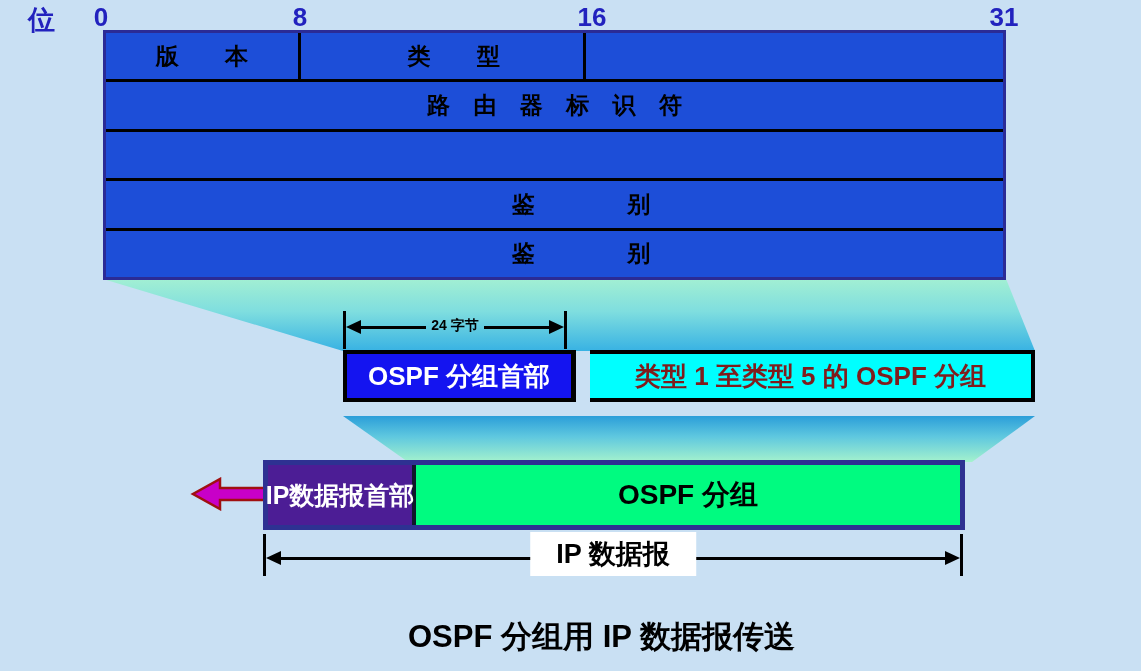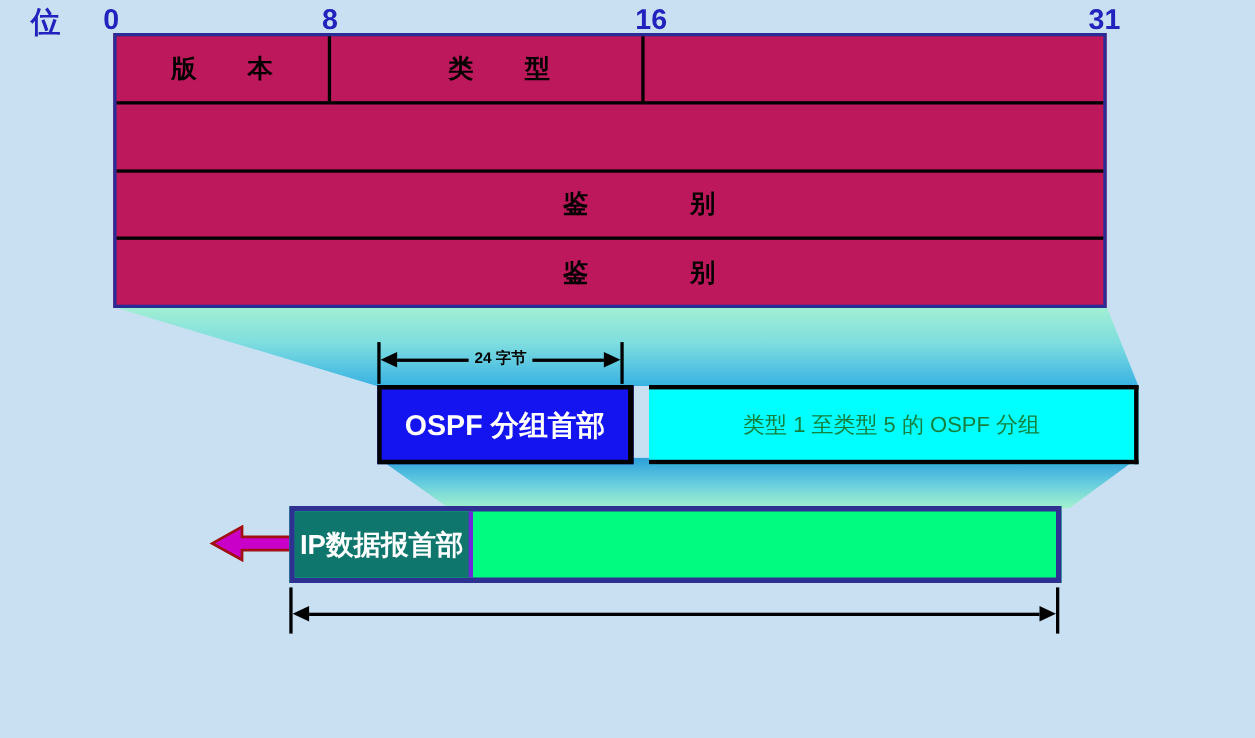--- a/index.html
+++ b/index.html
@@ -24,21 +24,21 @@
   }
   .bt-0  { left: 101px; }
   .bt-8  { left: 300px; }
   .bt-16 { left: 592px; }
   .bt-31 { left: 1004px; }
 
   
   .hdr-table {
     position: absolute; left: 103px; top: 30px;
     width: 903px; height: 250px;
-    background: #be185d;
+    background: #1d4ed8;
     border: 3px solid #2B2B96;
     display: flex; flex-direction: column;
     z-index: 2;
   }
   .hdr-row {
     flex: 1; display: flex;
     border-bottom: 3px solid #000;
   }
   .hdr-row:last-child { border-bottom: none; }
   .hdr-cell {
@@ -87,56 +87,56 @@
   .tri.left  { border-top: 7px solid transparent; border-bottom: 7px solid transparent; border-right: 15px solid #000; }
   .tri.right { border-top: 7px solid transparent; border-bottom: 7px solid transparent; border-left: 15px solid #000; }
   .hline { flex: 1; height: 3px; background: #000; }
   .byte-span .span-label {
     position: relative; top: -1px; padding: 0 5px;
     font-size: 14px; font-weight: bold; color: #000; white-space: nowrap;
   }
 
   
   .ospf-bar {
-    position: absolute; left: 343px; top: 350px; width: 692px; height: 72px;
+    position: absolute; left: 343px; top: 350px; width: 692px; height: 52px;
     display: flex; z-index: 2; gap: 14px;
   }
   .ospf-bar .hdr {
     width: 233px;
     background: #1414F0;
     border: 4px solid #000; border-right: 5px solid #000;
     color: #FFF; font-size: 26px; font-weight: bold;
     display: flex; align-items: center; justify-content: center;
     white-space: nowrap;
   }
   .ospf-bar .body {
     flex: 1;
     background: #00FFFF;
     border: 4px solid #000; border-left: none;
-    color: #15803d; font-size: 20px; font-weight: normal;
+    color: #7f1d1d; font-size: 26px; font-weight: bold;
     display: flex; align-items: center; justify-content: center;
     white-space: nowrap;
   }
 
   
   .left-arrow {
     position: absolute; left: 190px; top: 477px; width: 80px; height: 34px;
     z-index: 2;
   }
 
   
   .ip-bar {
     position: absolute; left: 263px; top: 460px; width: 702px; height: 70px;
     border: 5px solid #2E3192;
     display: flex; z-index: 2; background: #00FB80;
   }
   .ip-bar .hdr {
-    width: 162px;
-    background: #0f766e;
-    border-right: 4px solid #6d28d9;
+    width: 148px;
+    background: #4c1d95;
+    border-right: 4px solid #0f172a;
     color: #FFF; font-size: 25px; font-weight: bold;
     display: flex; align-items: center; justify-content: center;
     white-space: nowrap;
   }
   .ip-bar .body {
     flex: 1;
     color: #000; font-size: 28px; font-weight: bold;
     display: flex; align-items: center; justify-content: center;
     white-space: nowrap;
   }
@@ -178,20 +178,23 @@
   <div class="bit-word">位</div>
   <div class="bit-tick bt-0">0</div>
   <div class="bit-tick bt-8">8</div>
   <div class="bit-tick bt-16">16</div>
   <div class="bit-tick bt-31">31</div>
 
   <div class="hdr-table">
     <div class="hdr-row">
       <div class="hdr-cell w-8 ws-a">版 本</div>
       <div class="hdr-cell w-16a ws-a">类 型</div>
+    </div>
+    <div class="hdr-row">
+      <div class="hdr-cell w-rest ws-c">路 由 器 标 识 符</div>
     </div>
     <div class="hdr-row">
     </div>
     <div class="hdr-row">
       <div class="hdr-cell w-rest ws-auth">鉴 别</div>
     </div>
     <div class="hdr-row">
       <div class="hdr-cell w-rest ws-auth">鉴 别</div>
     </div>
   </div>
@@ -215,26 +218,29 @@
     <div class="hdr">OSPF 分组首部</div>
     <div class="body">类型 1 至类型 5 的 OSPF 分组</div>
   </div>
 
   <svg class="left-arrow" viewBox="0 0 80 34" xmlns="http://www.w3.org/2000/svg">
     <polygon points="78,11 30,11 30,2 3,17 30,32 30,23 78,23" fill="#C800C8" stroke="#A01010" stroke-width="2.5" stroke-linejoin="miter"></polygon>
   </svg>
 
   <div class="ip-bar">
     <div class="hdr">IP数据报首部</div>
+    <div class="body">OSPF 分组</div>
   </div>
 
   <div class="ip-span">
     <span class="tick left"></span>
     <span class="tick right"></span>
     <div class="arrow-row">
       <span class="tri left"></span>
       <span class="hline"></span>
       <span class="tri right"></span>
     </div>
-  </div>
-
+    <span class="span-label">IP 数据报</span>
+  </div>
+
+  <div class="caption">OSPF 分组用 IP 数据报传送</div>
 
 </div>
 
 </body></html>

